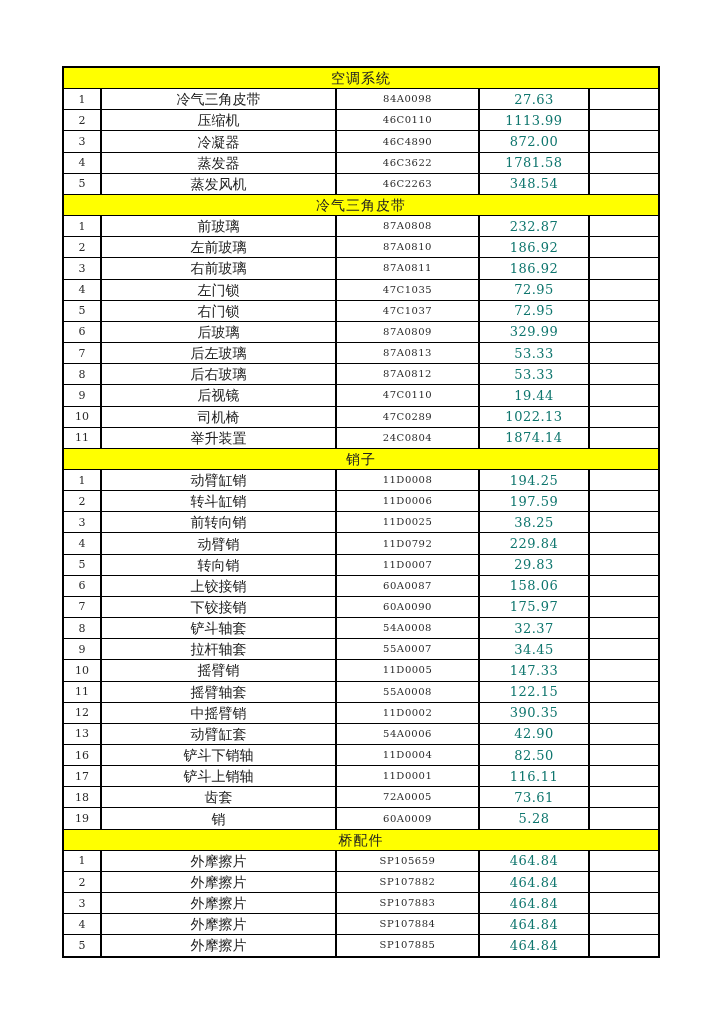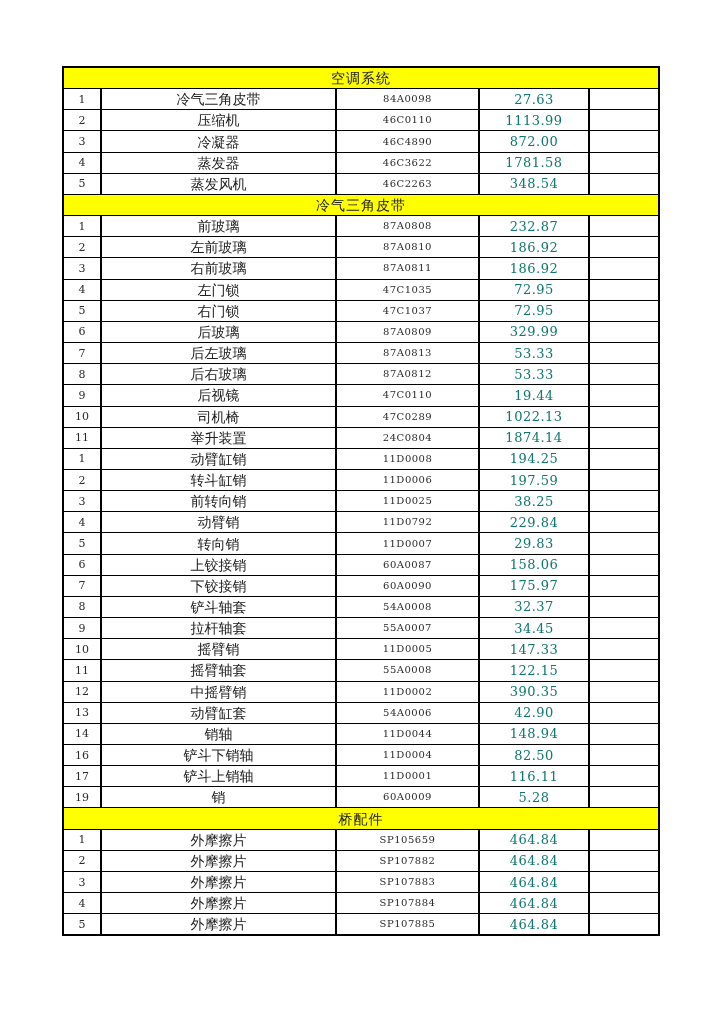--- a/index.html
+++ b/index.html
@@ -181,20 +181,23 @@
             <td class="empty"></td>
           </tr>
           <tr>
             <td class="num">11</td>
             <td class="name">举升装置</td>
             <td class="code">24C0804</td>
             <td class="price">1874.14</td>
             <td class="empty"></td>
           </tr>
           <tr>
+            <td colspan="5" class="section-header-cell">销子</td>
+          </tr>
+          <tr>
             <td class="num">1</td>
             <td class="name">动臂缸销</td>
             <td class="code">11D0008</td>
             <td class="price">194.25</td>
             <td class="empty"></td>
           </tr>
           <tr>
             <td class="num">2</td>
             <td class="name">转斗缸销</td>
             <td class="code">11D0006</td>
@@ -272,38 +275,38 @@
             <td class="empty"></td>
           </tr>
           <tr>
             <td class="num">13</td>
             <td class="name">动臂缸套</td>
             <td class="code">54A0006</td>
             <td class="price">42.90</td>
             <td class="empty"></td>
           </tr>
           <tr>
-            <td class="num">14</td>
-            <td class="name">销轴</td>
-            <td class="code">11D0044</td>
-            <td class="price">148.94</td>
-            <td class="empty"></td>
-          </tr>
-          <tr>
             <td class="num">16</td>
             <td class="name">铲斗下销轴</td>
             <td class="code">11D0004</td>
             <td class="price">82.50</td>
             <td class="empty"></td>
           </tr>
           <tr>
             <td class="num">17</td>
             <td class="name">铲斗上销轴</td>
             <td class="code">11D0001</td>
             <td class="price">116.11</td>
+            <td class="empty"></td>
+          </tr>
+          <tr>
+            <td class="num">18</td>
+            <td class="name">齿套</td>
+            <td class="code">72A0005</td>
+            <td class="price">73.61</td>
             <td class="empty"></td>
           </tr>
           <tr>
             <td class="num">19</td>
             <td class="name">销</td>
             <td class="code">60A0009</td>
             <td class="price">5.28</td>
             <td class="empty"></td>
           </tr>
           <tr>

